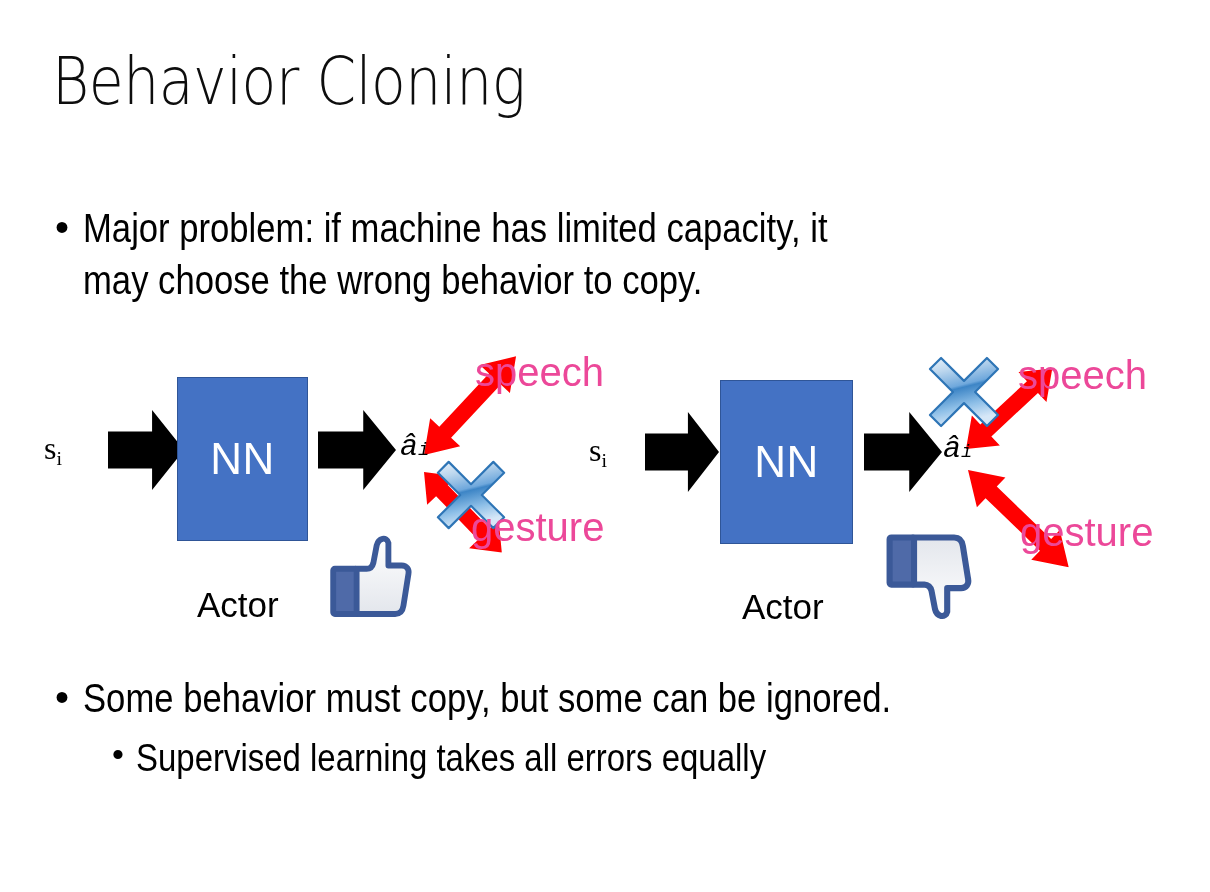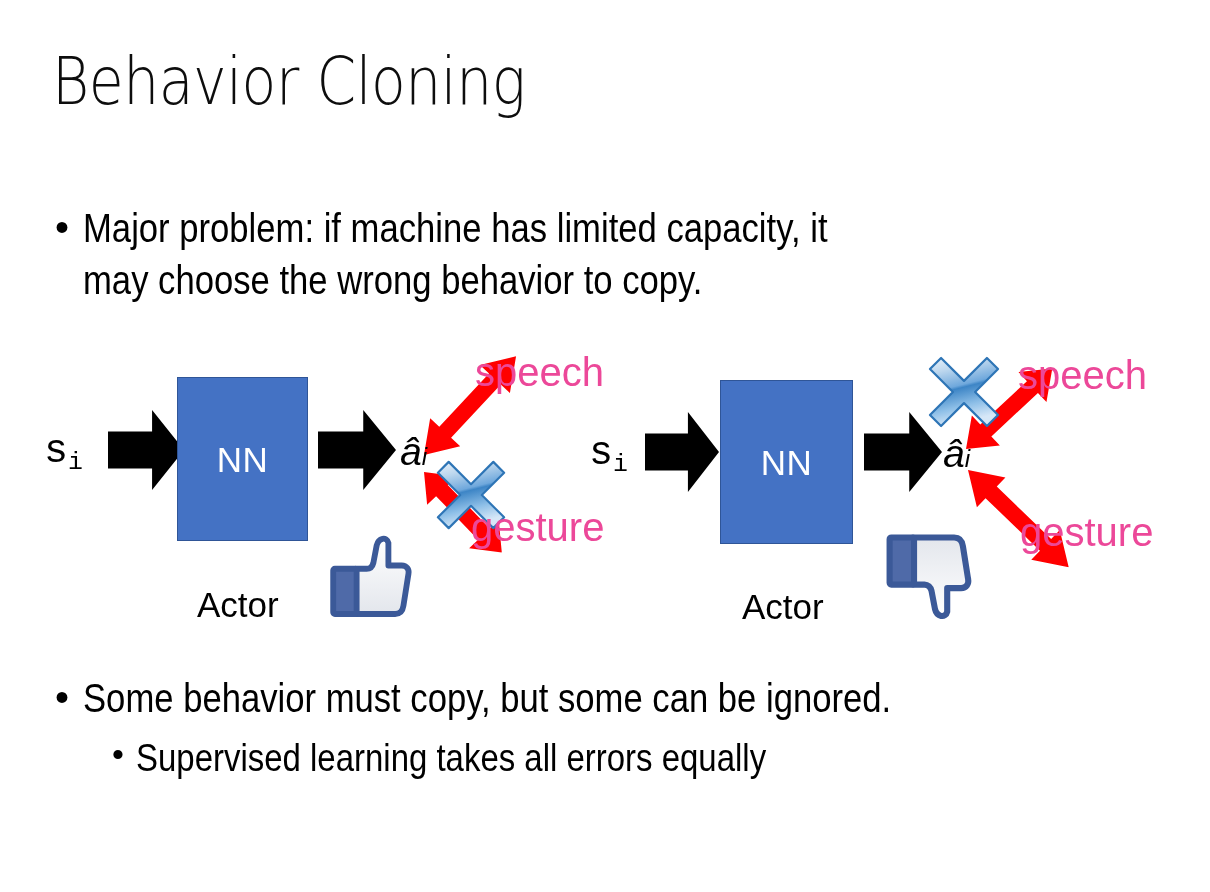--- a/index.html
+++ b/index.html
@@ -68,39 +68,39 @@
     position: absolute;
     background: #4472c4;
     border: 1px solid #2f5597;
     display: flex;
     align-items: center;
     justify-content: center;
   }
   .nn-box .nn-label {
     color: #ffffff;
     font-family: "Liberation Sans", sans-serif;
-    font-size: 35px;
+    font-size: 44px;
     line-height: 1;
     letter-spacing: 0.5px;
   }
 
   .s-label {
     position: absolute;
+    font-family: Liberation Serif, serif;
+    font-size: 32px;
+    line-height: 1;
+    white-space: nowrap;
+  }
+  .s-label sub { font-size: 0.62em; vertical-align: baseline; position: relative; top: 0.28em; }
+
+  .a-label {
+    position: absolute;
     font-family: Liberation Mono, monospace;
-    font-size: 40px;
-    line-height: 1;
-    white-space: nowrap;
-  }
-  .s-label sub { font-size: 0.62em; vertical-align: baseline; position: relative; top: 0.28em; }
-
-  .a-label {
-    position: absolute;
-    font-family: Liberation Sans, sans-serif;
     font-style: italic;
-    font-size: 39px;
+    font-size: 30px;
     line-height: 1;
     white-space: nowrap;
   }
   .a-label .sub { font-size: 0.62em; }
 
   .actor-label {
     position: absolute;
     font-family: "Liberation Sans", sans-serif;
     font-size: 35px;
     line-height: 1;

